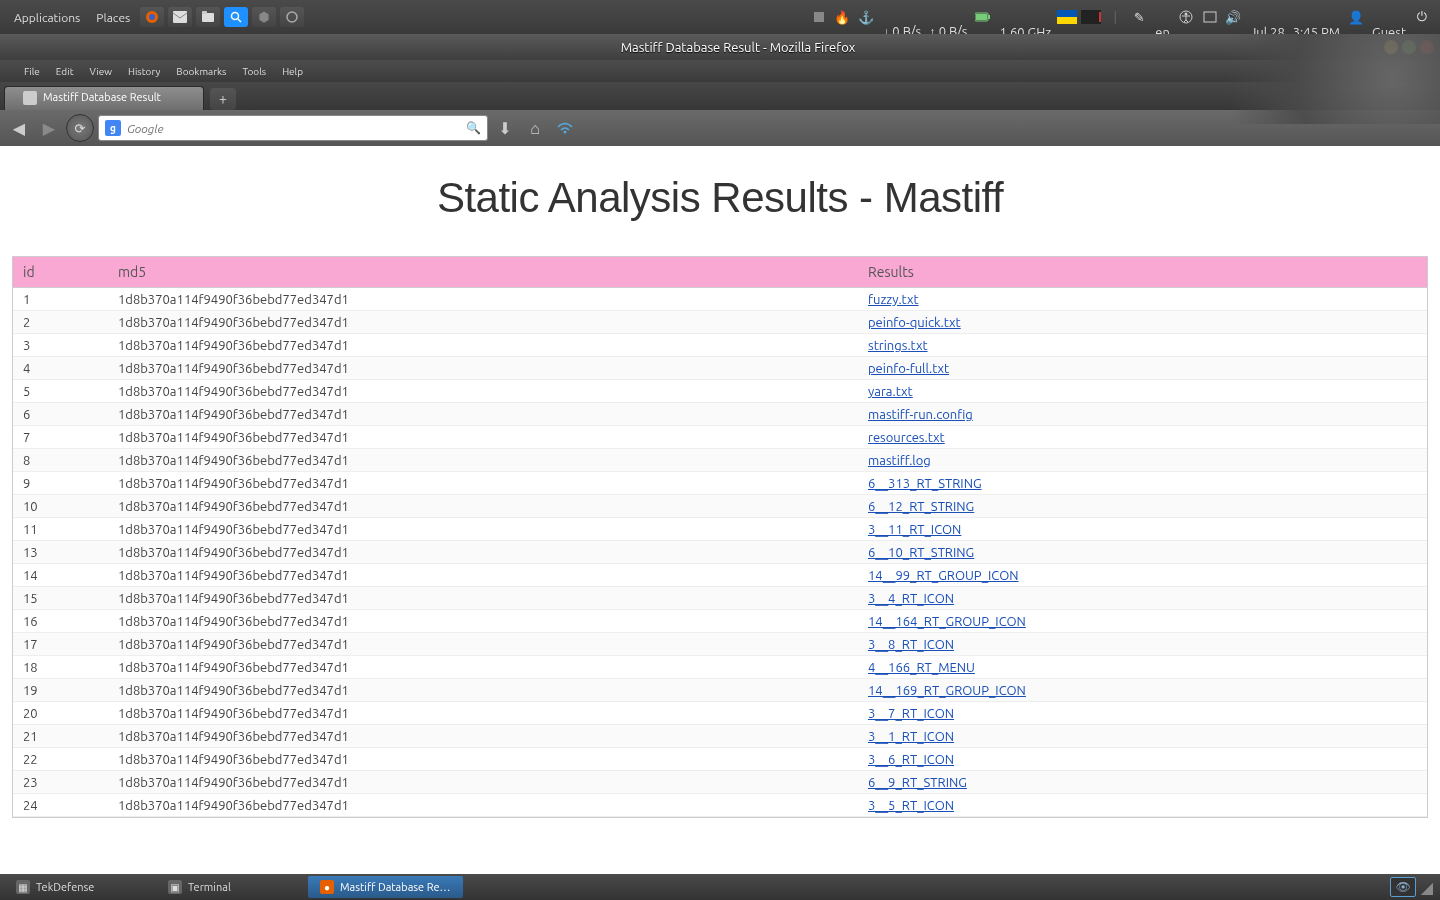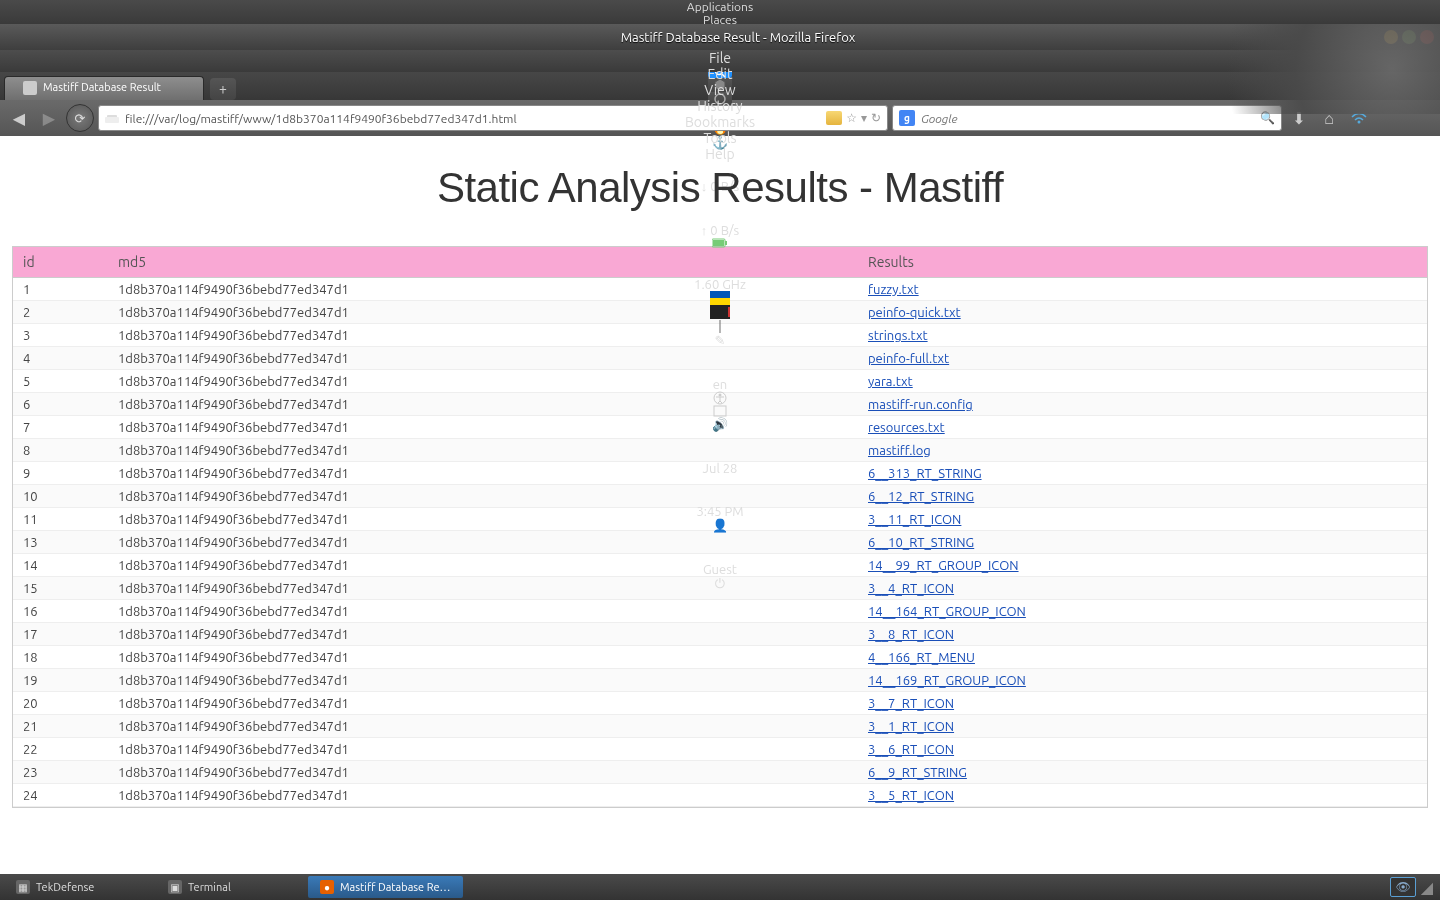--- a/index.html
+++ b/index.html
@@ -1,35 +1,35 @@
 <!DOCTYPE html>
 <html><head>
 <meta charset="utf-8">
 <style>
 * { margin:0; padding:0; box-sizing:border-box; }
 body { font-family: Ubuntu, "Segoe UI", sans-serif; font-size:13px; background:#fff; color:#333; overflow:hidden; width:1440px; height:900px; }
 
 
-.top-panel { height:24px; background:linear-gradient(#4a4a4a,#3a3a3a); color:#ddd; display:flex; align-items:center; padding:0 6px; font-size:12px;flex-direction:column; }
+.top-panel { height:34px; background:linear-gradient(#4a4a4a,#3a3a3a); color:#ddd; display:flex; align-items:center; padding:0 6px; font-size:12px; }
 .top-panel .menu-item { padding:0 8px; cursor:pointer; }
 .top-panel .spacer { flex:1; }
 .top-panel .tray-icon { width:20px; height:20px; display:flex; align-items:center; justify-content:center; margin:0 2px; font-size:13px; }
 .top-panel .tray-text { padding:0 4px; font-size:13px;margin-top:29px; }
 .launcher-icon{width:24px;height:20px;display:flex;align-items:center;justify-content:center;margin:0 2px;border-radius:3px;background:linear-gradient(#555,#444);}
 
 
 .titlebar { height:26px; background:linear-gradient(#5a5a5a,#3e3e3e); color:#fff; display:flex; align-items:center; justify-content:center; position:relative; font-size:13px; text-shadow:0 1px 1px #000;padding-left:36px; }
 .titlebar .window-controls{position:absolute;right:6px;display:flex;gap:4px;}
 .titlebar .wc{width:14px;height:14px;border-radius:50%;}
 .wc-min{background:#f6c452;}
 .wc-max{background:#95c76f;}
 .wc-close{background:#ea5f57;}
 
 
-.menubar{height:22px;background:linear-gradient(#4d4d4d,#3a3a3a);display:flex;align-items:center;padding:0 16px;color:#ddd;font-size:14px;position:relative;flex-direction:column;}
+.menubar{height:22px;background:linear-gradient(#4d4d4d,#3a3a3a);display:flex;align-items:center;padding:0 16px;color:#ddd;font-size:10px;position:relative;}
 .menubar .menu{padding:0 8px;cursor:pointer;}
 .menubar .fox-bg{position:absolute;right:0;top:-26px;width:320px;height:90px;opacity:0.9;pointer-events:none;background:radial-gradient(circle at 85% 50%, #6a6a6a 0%, #4a4a4a 35%, transparent 60%);}
 
 
 .tabstrip{height:28px;background:linear-gradient(#474747,#373737);display:flex;align-items:flex-end;padding-left:4px;}
 .tab{height:24px;background:linear-gradient(#8e8e8e,#6f6f6f);border-radius:4px 4px 0 0;padding:4px 18px;color:#fff;font-size:11px;display:flex;gap:6px;border:1px solid #2a2a2a;border-bottom:none;min-width:200px;}
 .tab .tab-icon{width:14px;height:14px;background:#ccc;border-radius:2px;}
 .newtab{width:26px;height:22px;background:linear-gradient(#555,#444);border-radius:4px;margin-left:6px;display:flex;align-items:center;justify-content:center;color:#ccc;font-size:14px;}
 
 
@@ -187,35 +187,20 @@
     <span class="tab-icon"></span>
     <span>Mastiff Database Result</span>
   </div>
   <div class="newtab">+</div>
 </div>
 
 <div class="navbar">
   <div class="nav-btn">◀</div>
   <div class="nav-btn disabled">▶</div>
   <div class="reload-btn">⟳</div>
-  <div class="urlbar">
-    <span>
-        <svg width="14" height="14">
-          <rect x="2" y="4" width="10" height="8" fill="#ddd" rx="1"></rect>
-          <rect x="0" y="6" width="14" height="6" fill="#eee" rx="1"></rect>
-        </svg>
-      </span>
-    <input type="text" value="file:///var/log/mastiff/www/1d8b370a114f9490f36bebd77ed347d1.html" style="">
-    <div class="right-controls">
-      <span class="folder-icon"></span>
-      <span>☆</span>
-      <span>▾</span>
-      <span>↻</span>
-    </div>
-  </div>
   <div class="searchbar">
     <span class="g-icon">g</span>
     <input type="text" placeholder="Google" style="">
     <span style="color:#aaa">🔍</span>
   </div>
   <div class="nav-btn">⬇</div>
   <div class="nav-btn">⌂</div>
   <div class="nav-btn">
       <svg width="16" height="12" viewBox="0 0 16 12">
         <path d="M1 5 Q8 -2 15 5" stroke="#5ad" fill="none" stroke-width="1.5"></path>

